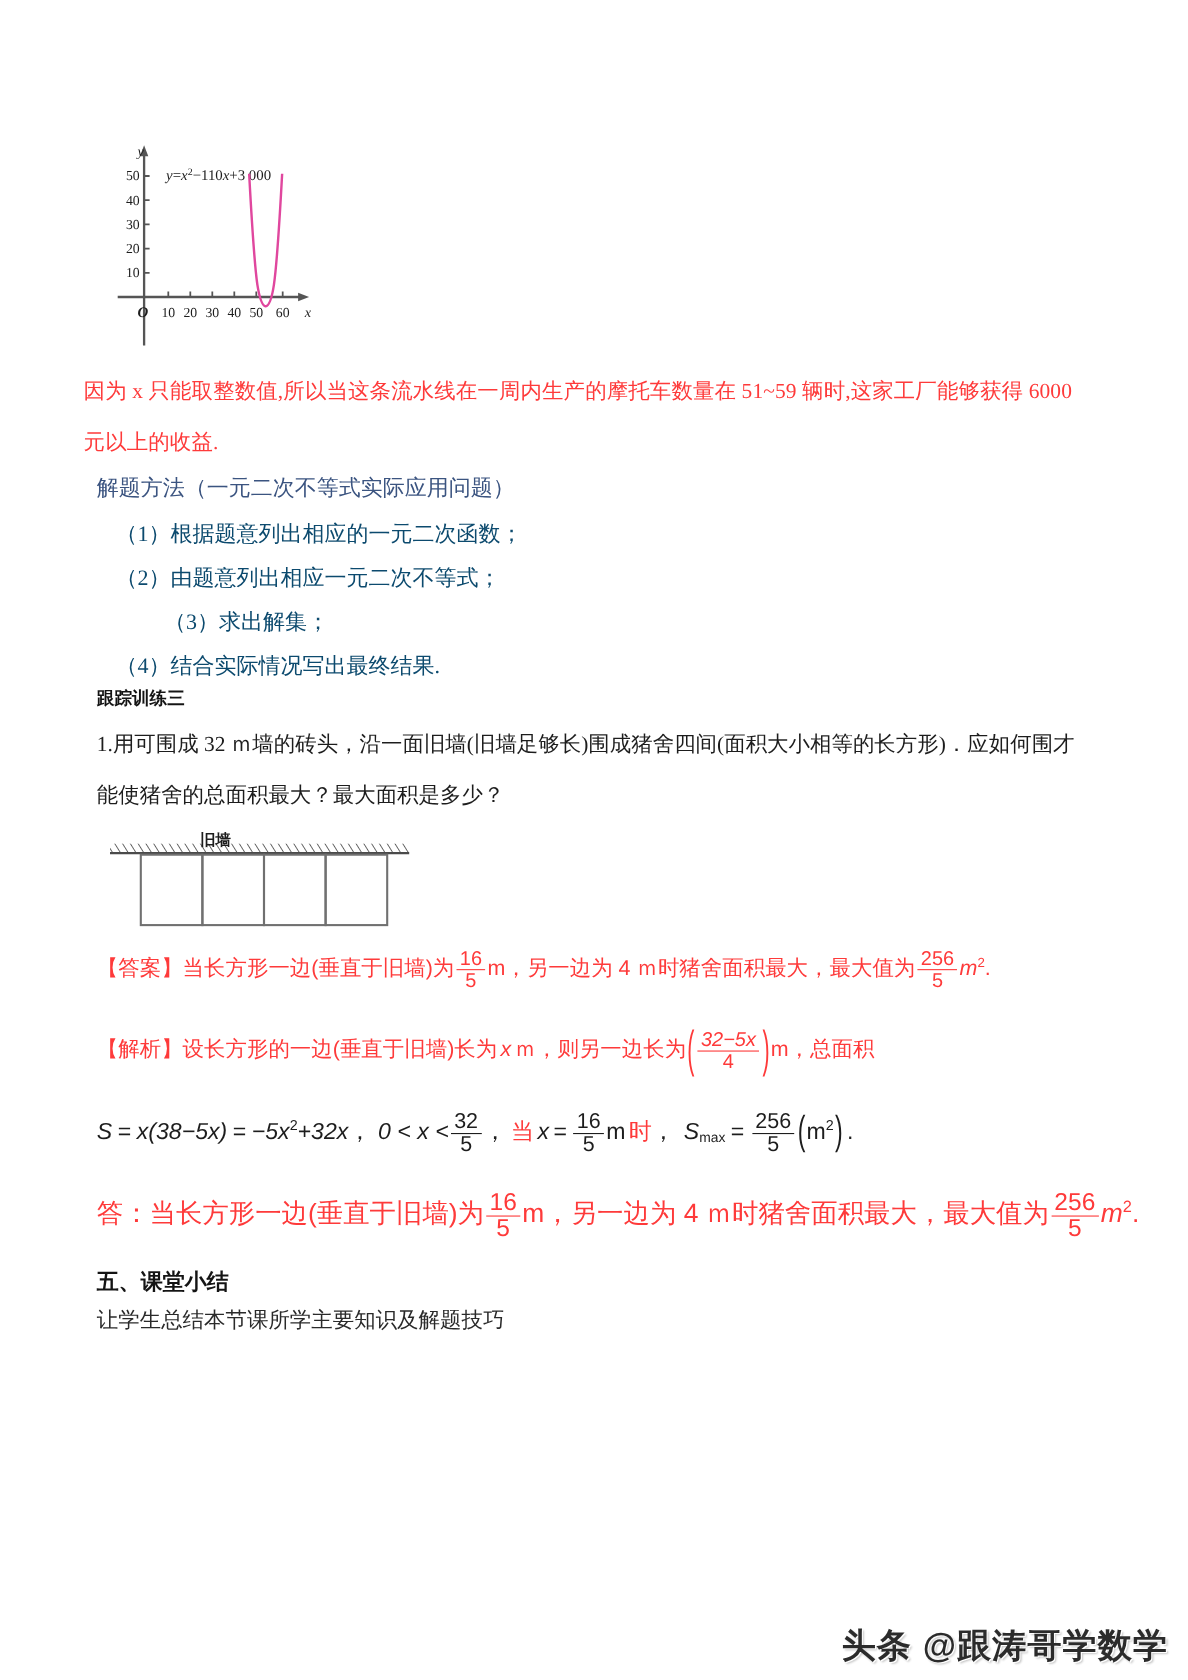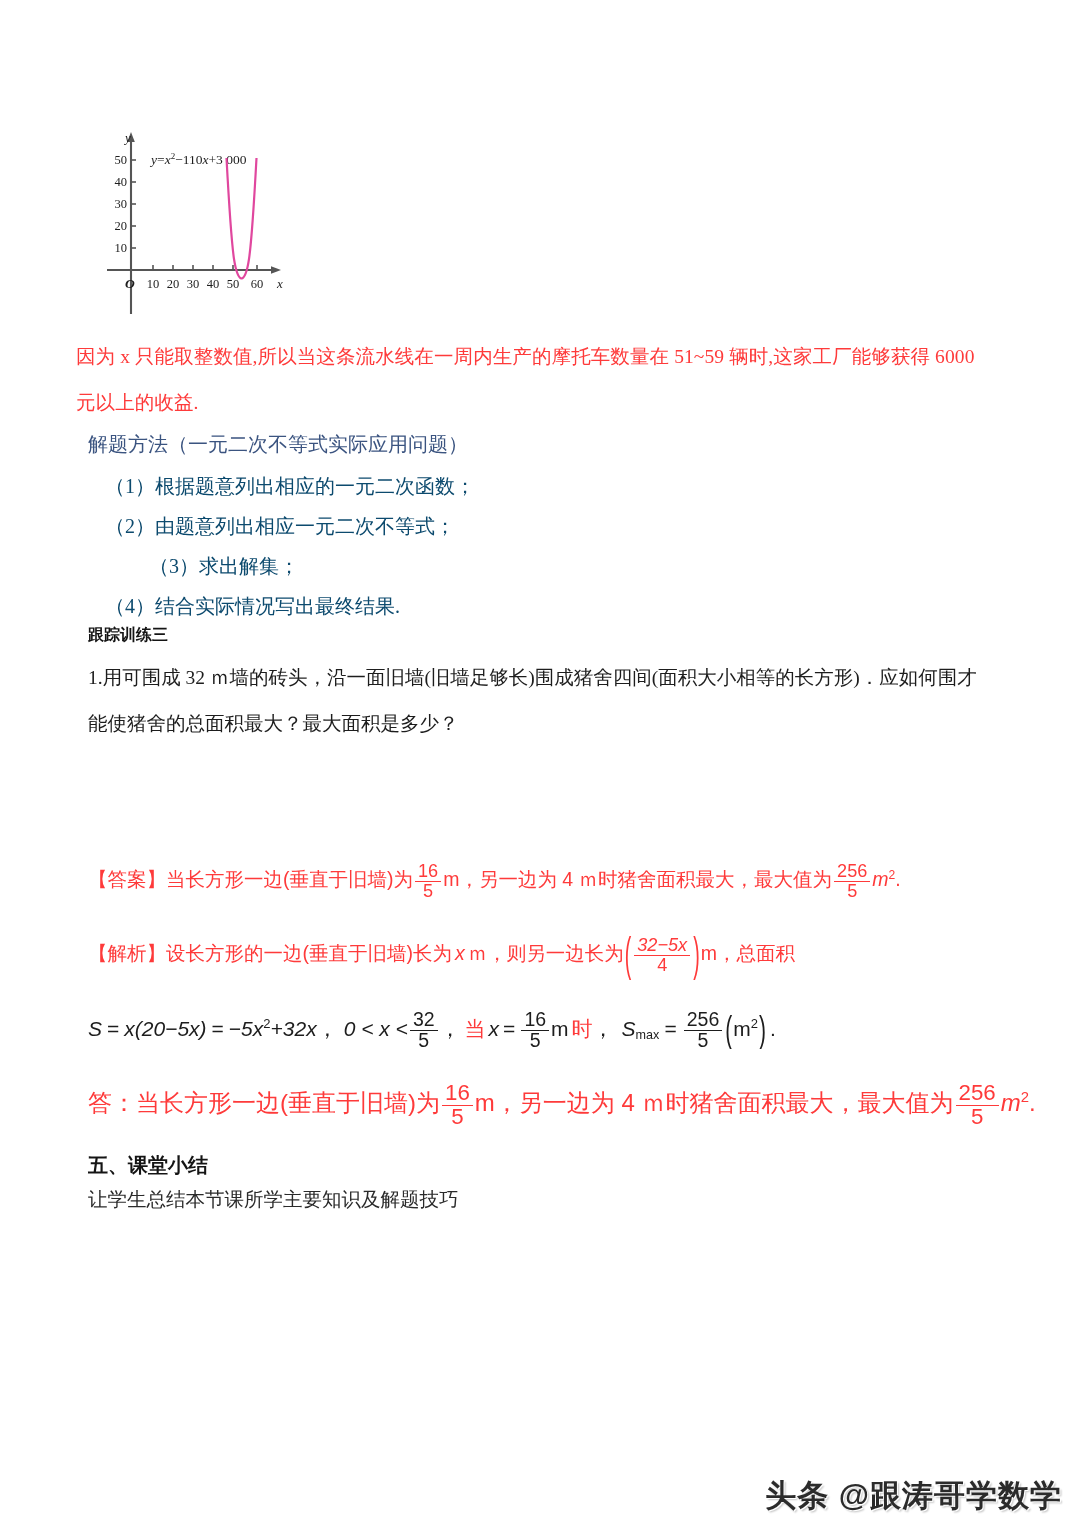--- a/index.html
+++ b/index.html
@@ -182,40 +182,62 @@
   <div class="blk p-list" style="left:105px; top:467px;">（1）根据题意列出相应的一元二次函数；</div>
   <div class="blk p-list" style="left:105px; top:507px;">（2）由题意列出相应一元二次不等式；</div>
   <div class="blk p-list" style="left:105px; top:547px;margin-left:44px;">（3）求出解集；</div>
   <div class="blk p-list" style="left:105px; top:587px;">（4）结合实际情况写出最终结果.</div>
 
   <div class="blk h-bold" style="left:88px; top:625px;">跟踪训练三</div>
 
   <div class="blk p-body" style="left:88px; top:655px;">1.用可围成 32 ｍ墙的砖头，沿一面旧墙(旧墙足够长)围成猪舍四间(面积大小相等的长方形)．应如何围才</div>
   <div class="blk p-body" style="left:88px; top:701px;">能使猪舍的总面积最大？最大面积是多少？</div>
 
+  <div class="pen-wrap">
+    <svg width="300" height="110" viewBox="0 0 300 110">
+      <defs>
+        <pattern id="hatch" width="6" height="9" patternUnits="userSpaceOnUse" patternTransform="rotate(-32)">
+          <line x1="0" y1="0" x2="0" y2="9" stroke="#4a4a4a" stroke-width="1.5"></line>
+        </pattern>
+      </defs>
+
+      <rect x="8" y="19" width="272" height="8" fill="url(#hatch)"></rect>
+
+      <line x1="8" y1="27.5" x2="280" y2="27.5" stroke="#4a4a4a" stroke-width="2.1"></line>
+
+      <text x="90" y="20" font-family="Liberation Sans, sans-serif" font-size="14" font-weight="bold" fill="#1d1d1d">旧墙</text>
+
+      <g stroke="#707070" stroke-width="1.9" fill="none">
+        <rect x="36" y="29" width="56" height="64"></rect>
+        <rect x="92" y="29" width="56" height="64"></rect>
+        <rect x="148" y="29" width="56" height="64"></rect>
+        <rect x="204" y="29" width="56" height="64"></rect>
+      </g>
+    </svg>
+  </div>
 
   <div class="blk red math" style="left:88px; top:862px; font-size:19.5px; line-height:1;">
     <span>【答案】</span><span>当长方形一边(垂直于旧墙)为</span><span class="frac">
         <span class="num">16</span>
         <span class="den">5</span>
     </span><span>m</span><span>，另一边为 4 ｍ时猪舍面积最大，最大值为</span><span class="frac">
         <span class="num">256</span>
         <span class="den">5</span>
     </span><span class="it">m</span><span class="sup">2</span><span>.</span>
   </div>
 
   <div class="blk red math" style="left:88px; top:936px; font-size:19.5px; line-height:1;">
     <span>【解析】</span><span>设长方形的一边(垂直于旧墙)长为</span><span class="it" style="padding:0 3px;">x</span><span>ｍ</span><span>，则另一边长为</span><span class="paren-big">(</span><span class="frac">
         <span class="num it">32−5x</span>
         <span class="den">4</span>
     </span><span class="paren-big">)</span><span>m</span><span>，总面积</span>
   </div>
 
   <div class="blk math black" style="left:88px; top:1010px; font-size:21px; line-height:1;">
-    <span class="it">S</span><span style="padding:0 5px;">=</span><span class="it">x(20−5x)</span><span style="padding:0 5px;">=</span><span class="it">−5x</span><span class="sup">2</span><span class="it">+32x</span><span>，</span><span style="padding-left:6px;" class="it">0 &lt; x &lt;</span><span class="frac">
+    <span class="it">S</span><span style="padding:0 5px;">=</span><span class="it">x(38−5x)</span><span style="padding:0 5px;">=</span><span class="it">−5x</span><span class="sup">2</span><span class="it">+32x</span><span>，</span><span style="padding-left:6px;" class="it">0 &lt; x &lt;</span><span class="frac">
         <span class="num">32</span>
         <span class="den">5</span>
     </span><span>，</span><span class="red" style="padding-left:4px;">当</span><span class="it" style="padding-left:3px;">x</span><span style="padding:0 4px;">=</span><span class="frac">
         <span class="num">16</span>
         <span class="den">5</span>
     </span><span>m</span><span class="red" style="padding-left:3px;">时</span><span>，</span><span class="it" style="padding-left:8px;">S</span><span class="sub">max</span><span style="padding:0 5px;">=</span><span class="frac">
         <span class="num">256</span>
         <span class="den">5</span>
     </span><span class="paren-mid">(</span><span>m</span><span class="sup">2</span><span class="paren-mid">)</span><span style="padding-left:3px;">.</span>
   </div>

